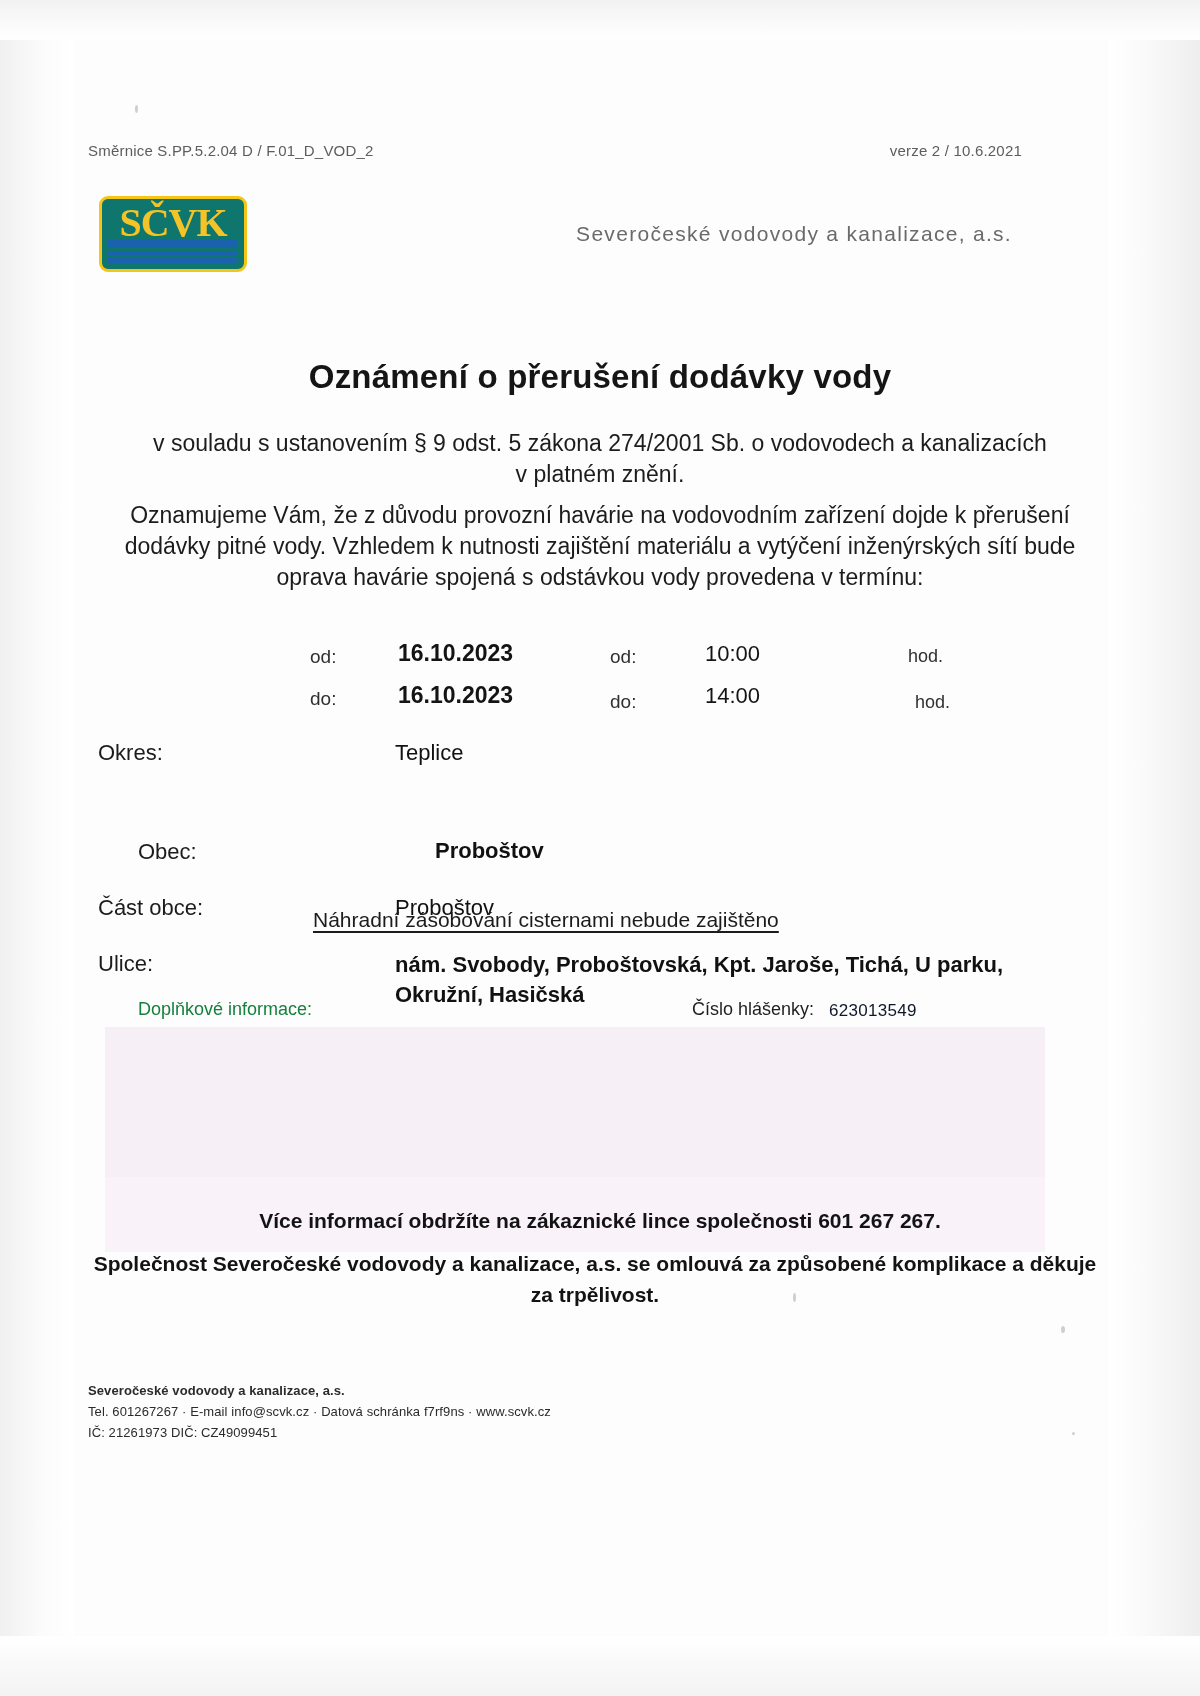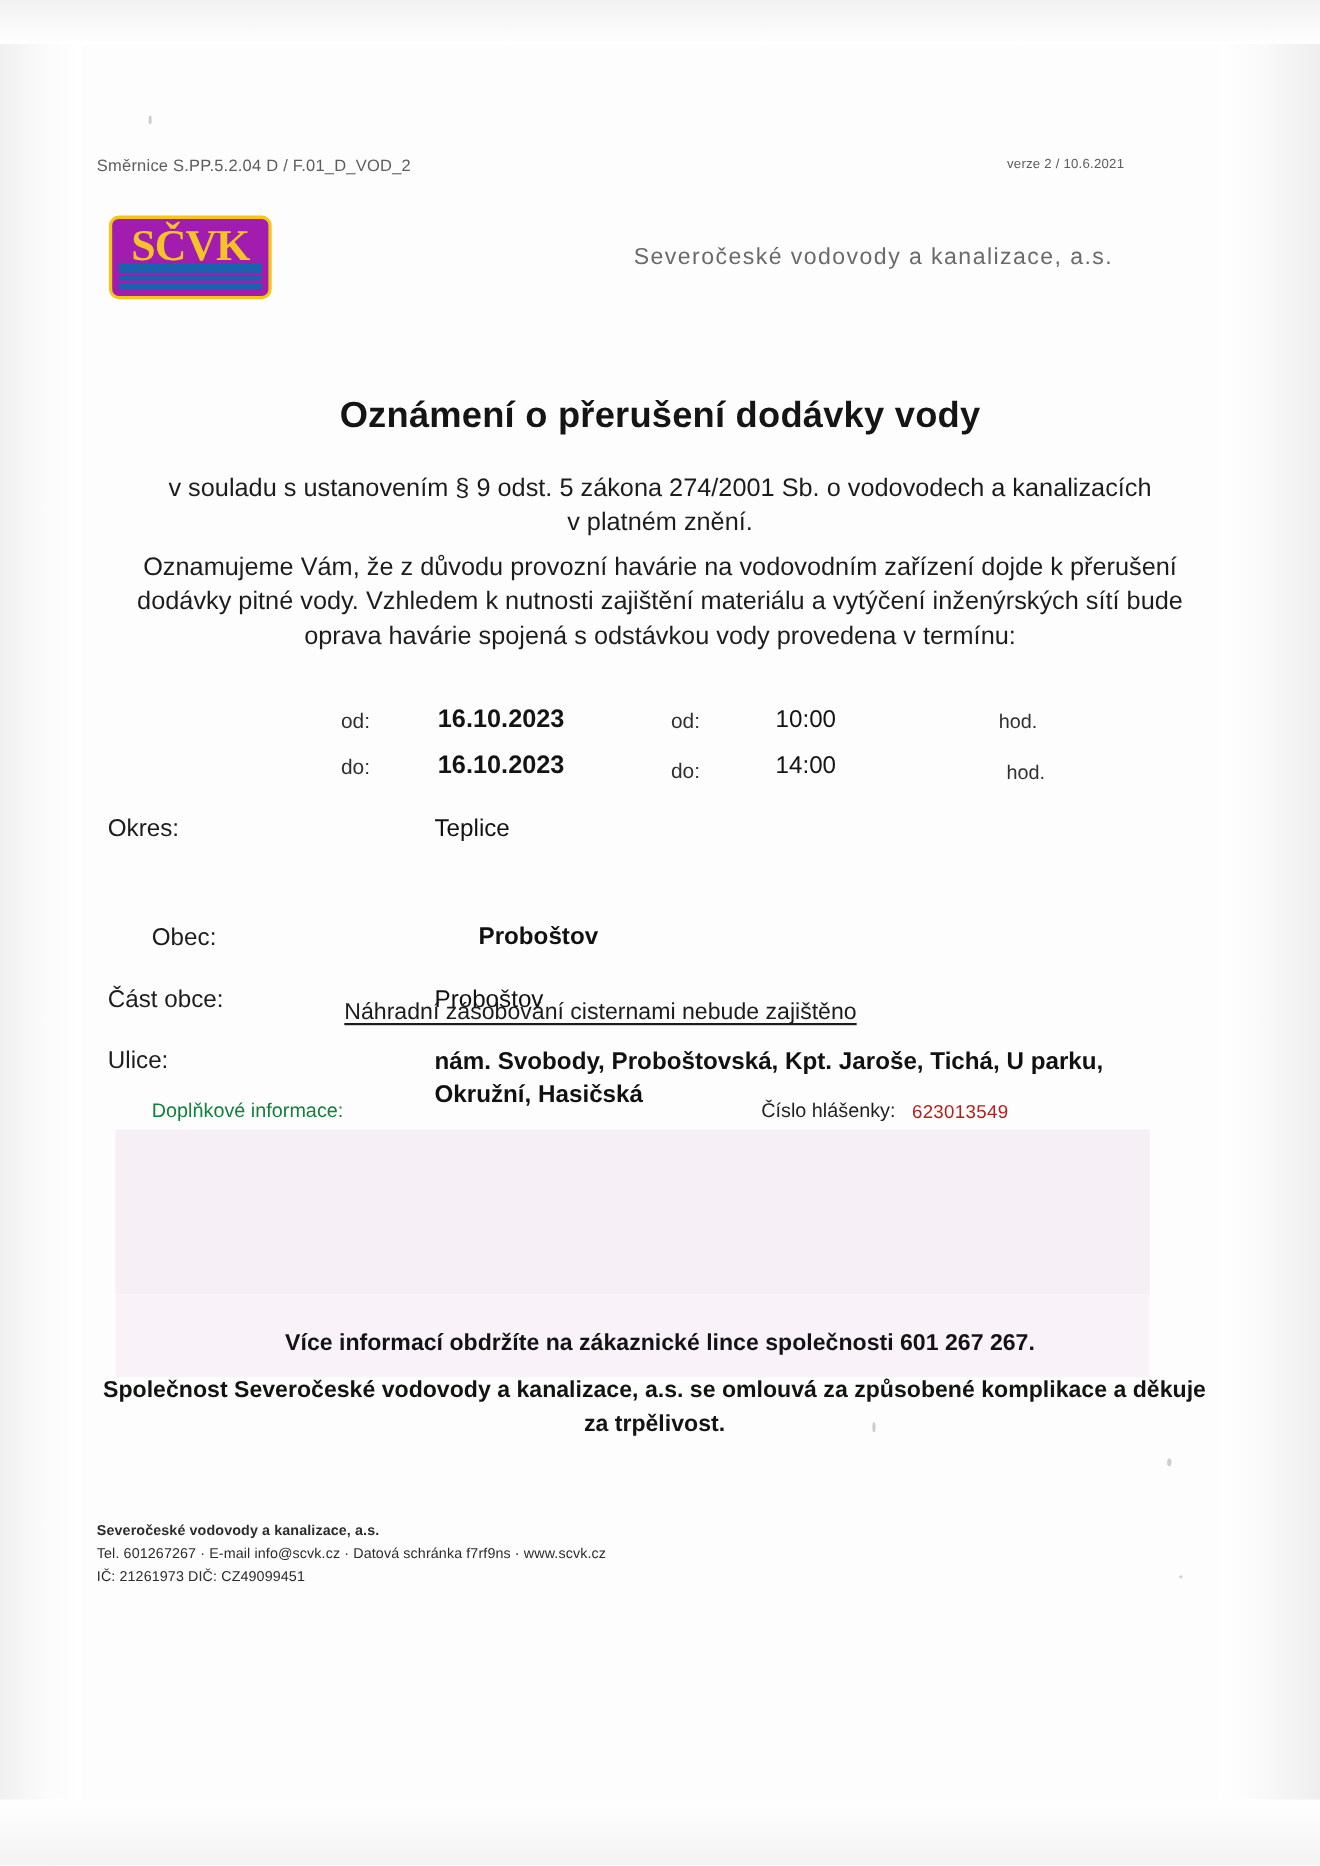--- a/index.html
+++ b/index.html
@@ -59,37 +59,37 @@
     top: 142px;
     font-size: 15px;
     color: #5d5d5d;
     letter-spacing: 0.2px;
     white-space: nowrap;
   }
   .doc-version {
     position: absolute;
     right: 178px;
     top: 142px;
-    font-size: 12px;
+    font-size: 15px;
     color: #5d5d5d;
     letter-spacing: 0.2px;
     white-space: nowrap;
     margin-left: 38px;
   }
 
   
   .logo {
     position: absolute;
     left: 99px;
     top: 196px;
     width: 148px;
     height: 76px;
     border: 3px solid #f5c518;
     border-radius: 9px;
-    background: #a21caf;
+    background: #0f766e;
     box-sizing: border-box;
     overflow: hidden;
   }
   .logo-word {
     position: absolute;
     left: 0; right: 0;
     top: 2px;
     text-align: center;
     font-family: "Liberation Serif", serif;
     font-weight: bold;
@@ -268,21 +268,21 @@
     left: 692px;
     top: 999px;
     font-size: 18px;
     color: #1f1f1f;
   }
   .report-number {
     position: absolute;
     left: 829px;
     top: 1001px;
     font-size: 17px;
-    color: #b91c1c;
+    color: #0f172a;
     letter-spacing: 0.3px;
   }
   .suppl-box {
     position: absolute;
     left: 105px;
     top: 1027px;
     width: 940px;
     height: 150px;
     background: #f6eff6;
   }

